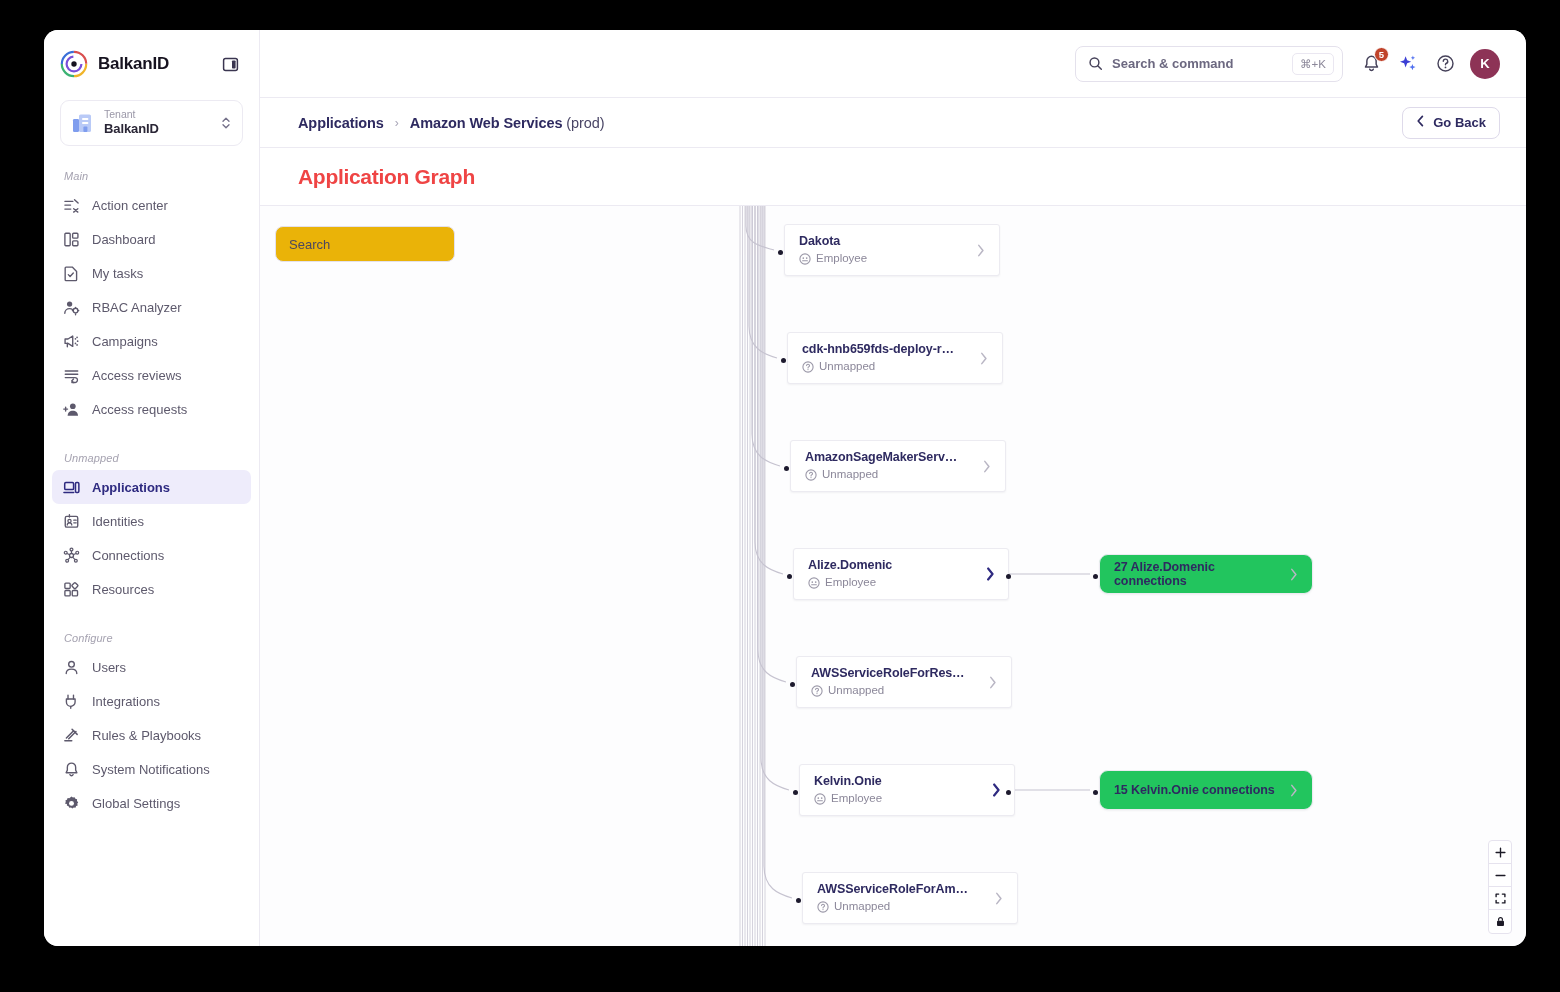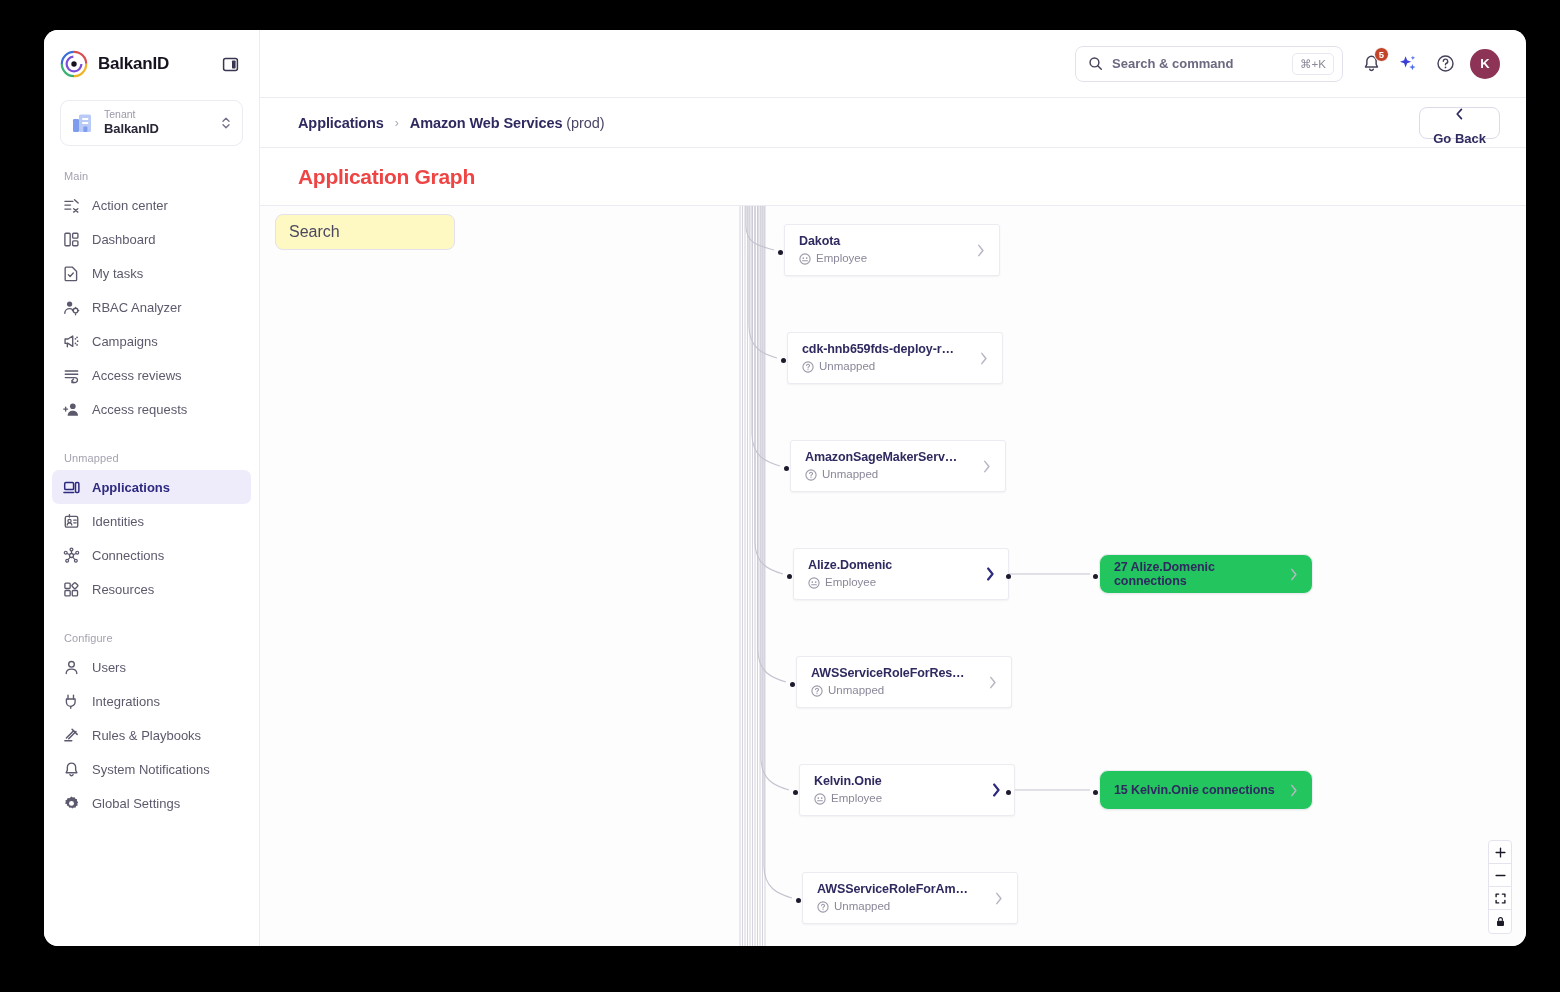--- a/index.html
+++ b/index.html
@@ -61,20 +61,21 @@
   .tenant-icon { width: 26px; height: 26px; flex: 0 0 26px; display:flex; align-items:center; justify-content:center; }
   .tenant-text { flex: 1; min-width: 0; }
   .tenant-label { font-size: 10.5px; color: #9b98a8; line-height: 1.25; }
   .tenant-value { font-size: 13px; color: #2a2636; font-weight: 700; line-height: 1.3; letter-spacing: -0.1px; }
   .tenant-caret { width: 12px; flex: 0 0 12px; display: flex; flex-direction: column; align-items: center; gap: 3px; }
 
   .nav-section-title {
     font-size: 11px; color: #a5a2b0;
     padding: 0 0 0 20px;
     letter-spacing: 0.1px;
+    font-style: italic;
   }
   .nav-sec-main { margin-top: 24px; }
   .nav-sec-ent  { margin-top: 26px; }
   .nav-sec-cfg  { margin-top: 26px; }
   .nav-list { margin-top: 6px; padding: 0 8px; }
   .nav-item {
     height: 34px;
     display: flex; align-items: center;
     gap: 12px;
     padding: 0 10px;
@@ -148,46 +149,46 @@
   .crumbs { display: flex; align-items: center; gap: 11px; flex: 1; }
   .crumb-link { font-size: 14.5px; color: #2e2a60; font-weight: 700; cursor: pointer; letter-spacing: -0.1px; }
   .crumb-sep { color: #a9a6b8; font-size: 12px; }
   .crumb-cur { font-size: 14.5px; color: #2e2a60; font-weight: 700; letter-spacing: -0.1px; }
   .crumb-cur .env { font-weight: 400; color: #4a4666; }
   .goback {
     height: 32px; border: 1px solid #dedaea; border-radius: 8px;
     display: flex; align-items: center; gap: 8px;
     padding: 0 13px;
     font-size: 13px; font-weight: 700; color: #2e2a60;
-    cursor: pointer; background: #fff; flex-direction: column;
+    cursor: pointer; background: #fff;
   }
 
   .titlebar {
     height: 58px; flex: 0 0 58px;
     display: flex; align-items: center;
     padding: 0 38px;
     border-bottom: 1px solid #eceaf2;
     background: #fff;
   }
   .page-title { font-size: 21px; font-weight: 700; color: #ef4444; letter-spacing: -0.3px; }
 
   
   .canvas {
     flex: 1; position: relative;
     background: #fdfdfe;
     overflow: hidden;
   }
   .graph-search {
-    position: absolute; left: 15px; top: 8px;
+    position: absolute; left: 15px; top: 20px;
     width: 180px; height: 36px;
     border: 1px solid #e4e1ec; border-radius: 8px;
-    background: #fef9c3;
+    background: #eab308;
     display: flex; align-items: center;
     padding: 0 13px;
-    font-size: 16px; color: #4b4760;
+    font-size: 13px; color: #4b4760;
     cursor: text;
     z-index: 5;
   }
   .edges { position: absolute; inset: 0; z-index: 1; pointer-events: none; }
 
   .node {
     position: absolute;
     width: 216px; height: 52px;
     background: #fff;
     border: 1px solid #ecebf1;

